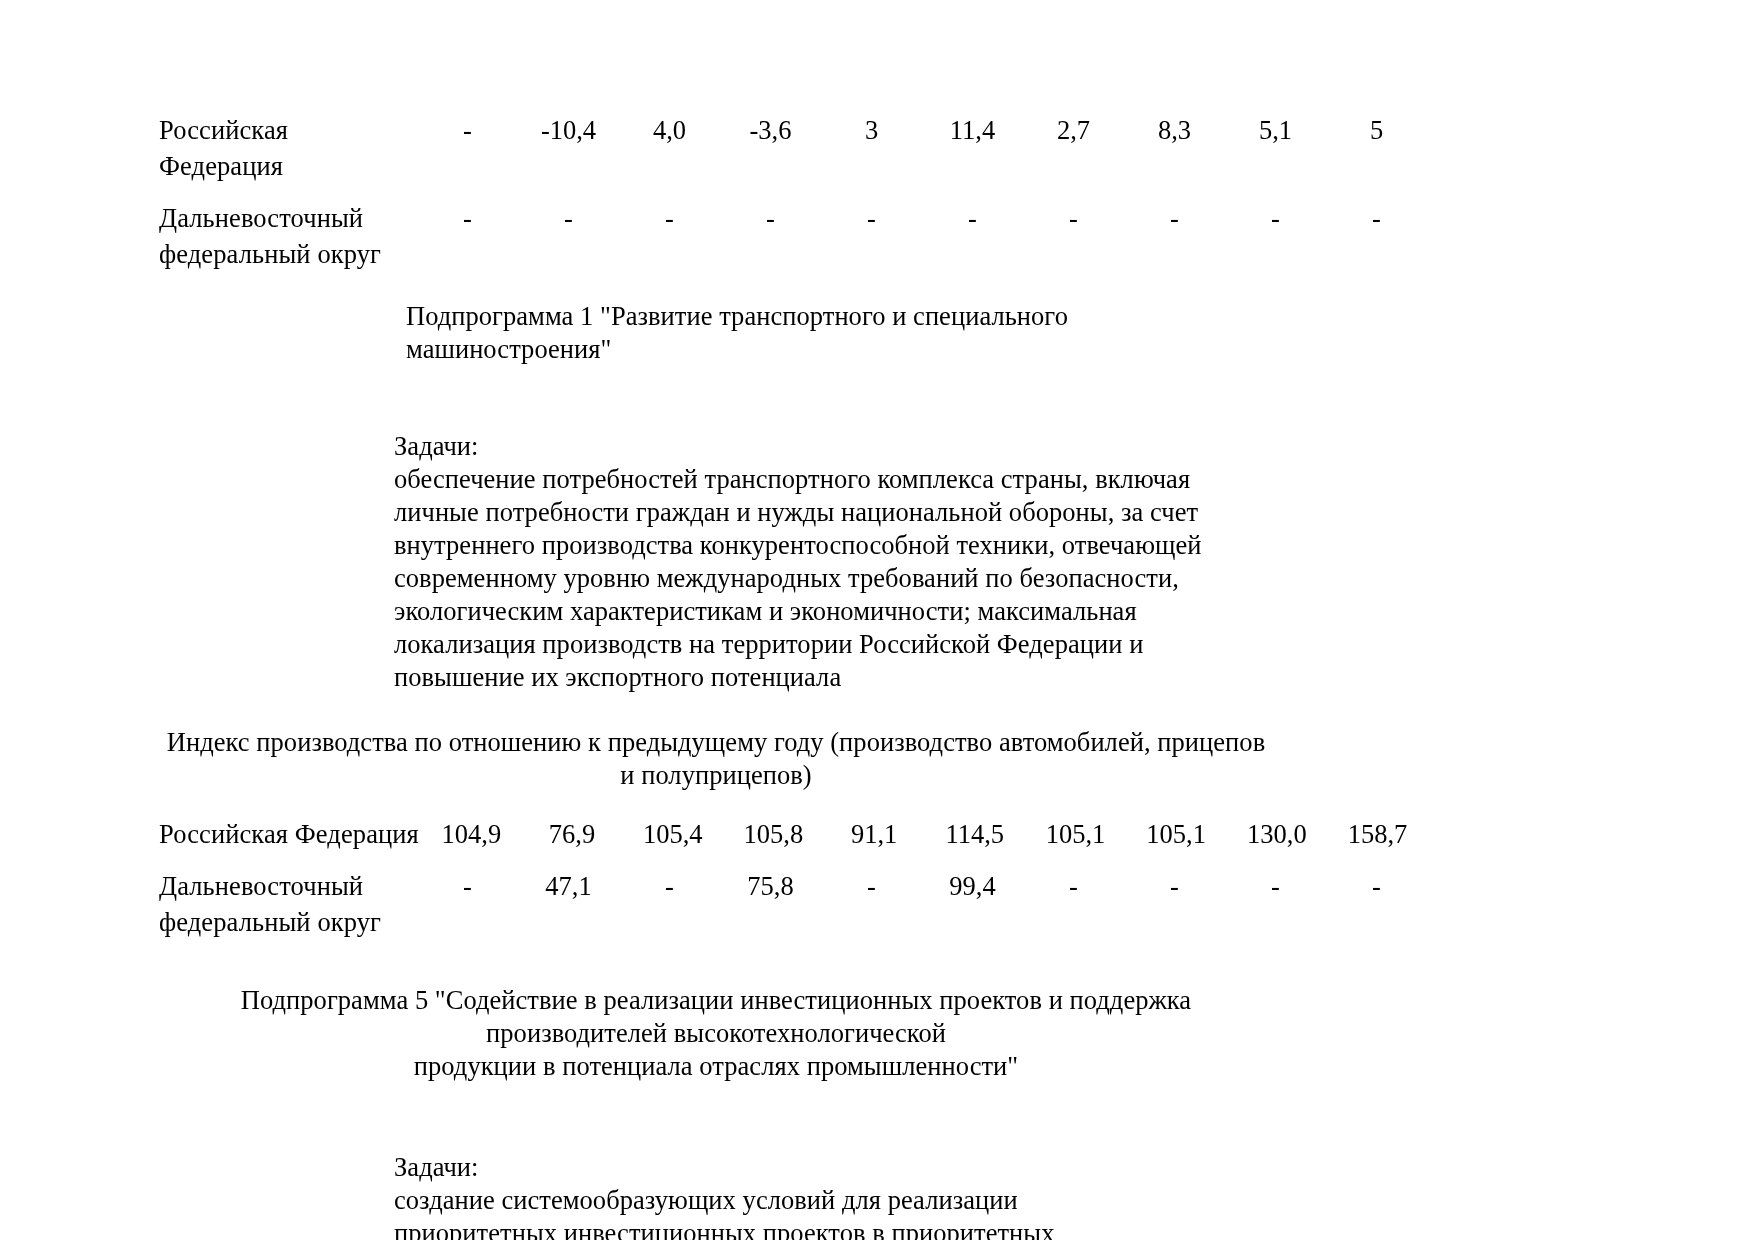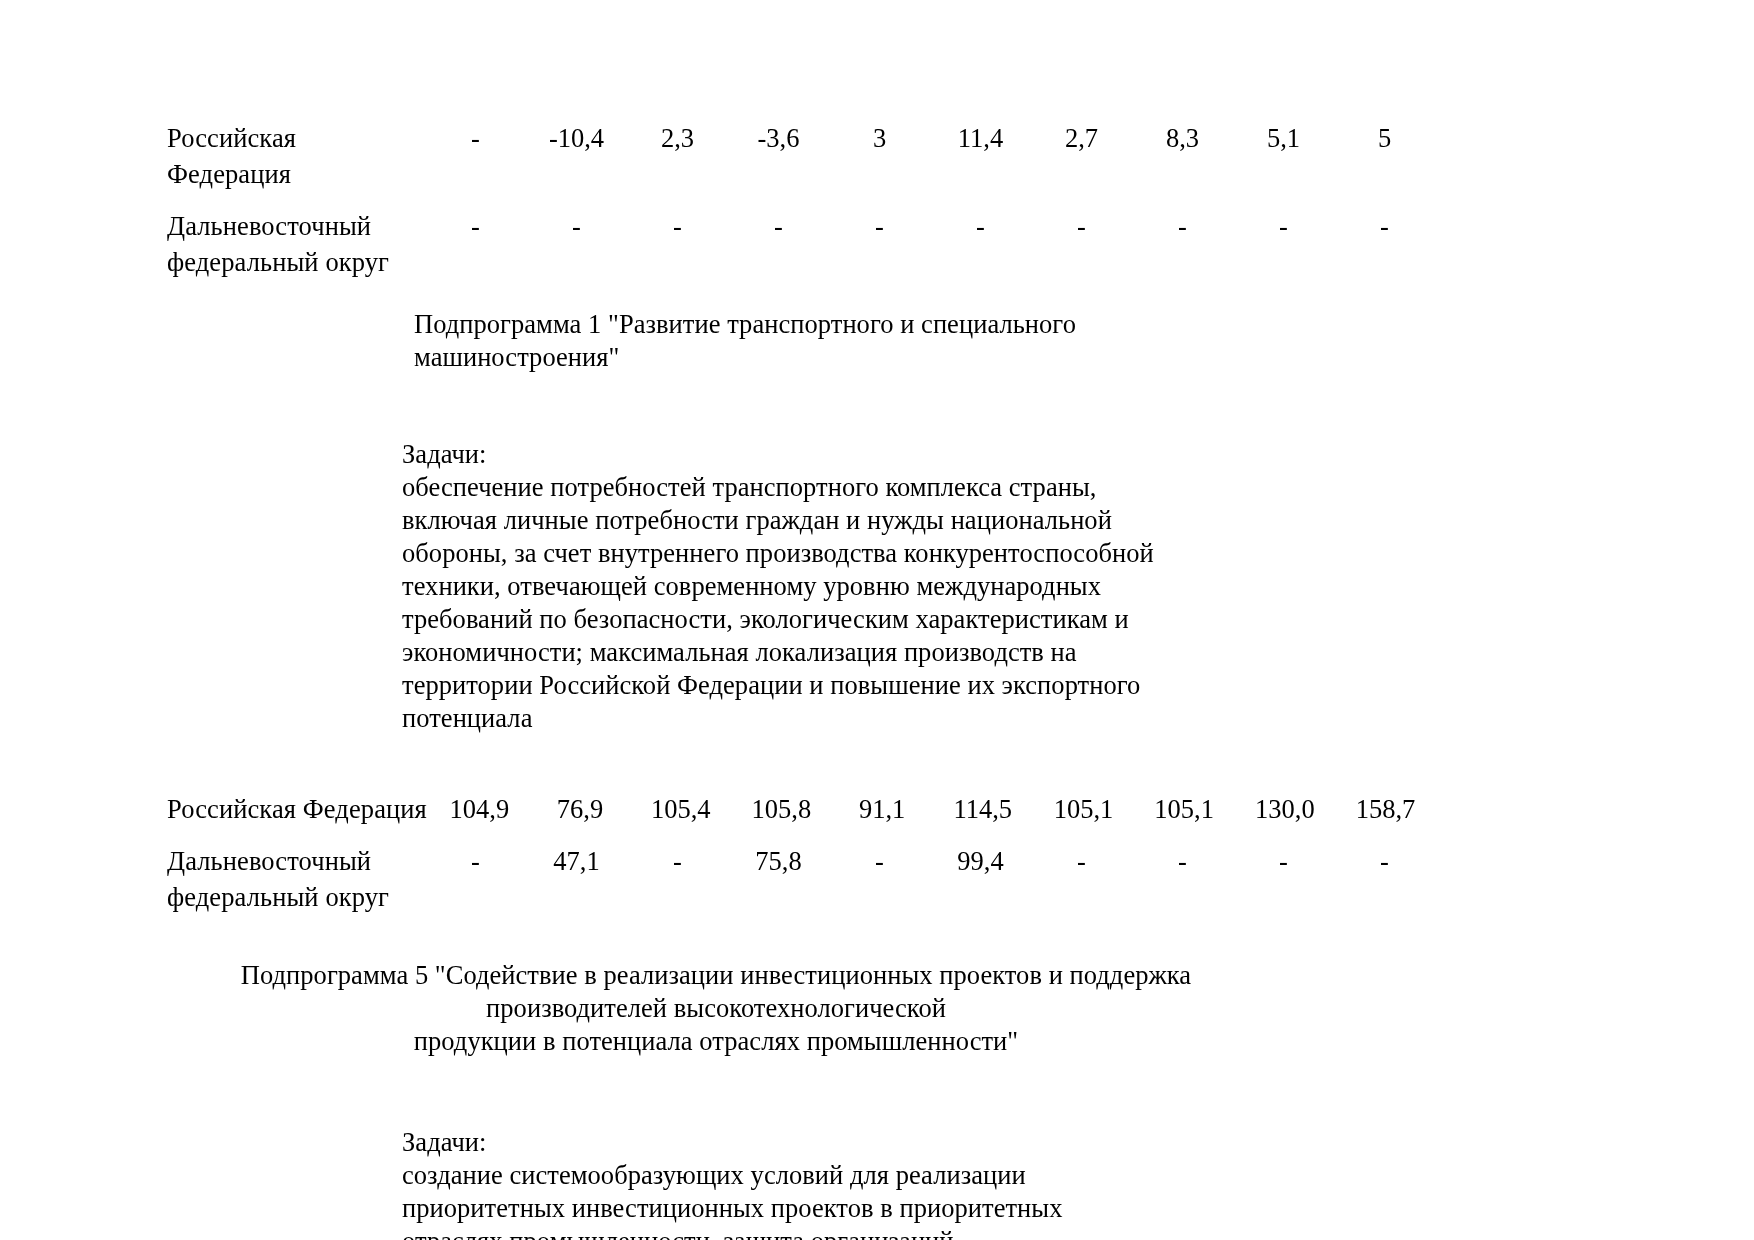--- a/index.html
+++ b/index.html
@@ -14,21 +14,21 @@
     font-family: "Liberation Serif", "DejaVu Serif", serif;
     color: #000000;
     -webkit-font-smoothing: antialiased;
   }
 
   .page {
     position: relative;
     width: 1442px;
     height: 1240px;
     box-sizing: border-box;
-    padding: 12px;
+    padding: 4px;
     overflow: hidden;
   }
 
   
   .data-row {
     display: flex;
     align-items: flex-start;
     width: 1754px;
     box-sizing: border-box;
     padding-left: 155px;
@@ -97,21 +97,21 @@
 
 <div class="page">
 
   <div class="sp-108"></div>
 
   <div class="data-row">
     <div class="row-label">Российская Федерация</div>
     <div class="row-values vals-12">
       <span class="cell">-</span>
       <span class="cell">-10,4</span>
-      <span class="cell">2,3</span>
+      <span class="cell">4,0</span>
       <span class="cell">-3,6</span>
       <span class="cell">3</span>
       <span class="cell">11,4</span>
       <span class="cell">2,7</span>
       <span class="cell">8,3</span>
       <span class="cell">5,1</span>
       <span class="cell">5</span>
       <span class="cell">5</span>
       <span class="cell">5</span>
       <span class="cell">5</span>
@@ -147,20 +147,21 @@
   <div class="sp-36"></div>
 
 
   <div class="sp-28"></div>
 
   <div class="para indent-block">Задачи:</div>
   <div class="para indent-block">обеспечение потребностей транспортного комплекса страны, включая личные потребности граждан и нужды национальной обороны, за счет внутреннего производства конкурентоспособной техники, отвечающей современному уровню международных требований по безопасности, экологическим характеристикам и экономичности; максимальная локализация производств на территории Российской Федерации и повышение их экспортного потенциала</div>
 
   <div class="sp-32"></div>
 
+  <div class="para center-block">Индекс производства по отношению к предыдущему году (производство автомобилей, прицепов и полуприцепов)</div>
 
   <div class="sp-24"></div>
 
   <div class="data-row">
     <div class="row-label label-wide">Российская Федерация</div>
     <div class="row-values">
       <span class="cell">104,9</span>
       <span class="cell">76,9</span>
       <span class="cell">105,4</span>
       <span class="cell">105,8</span>

